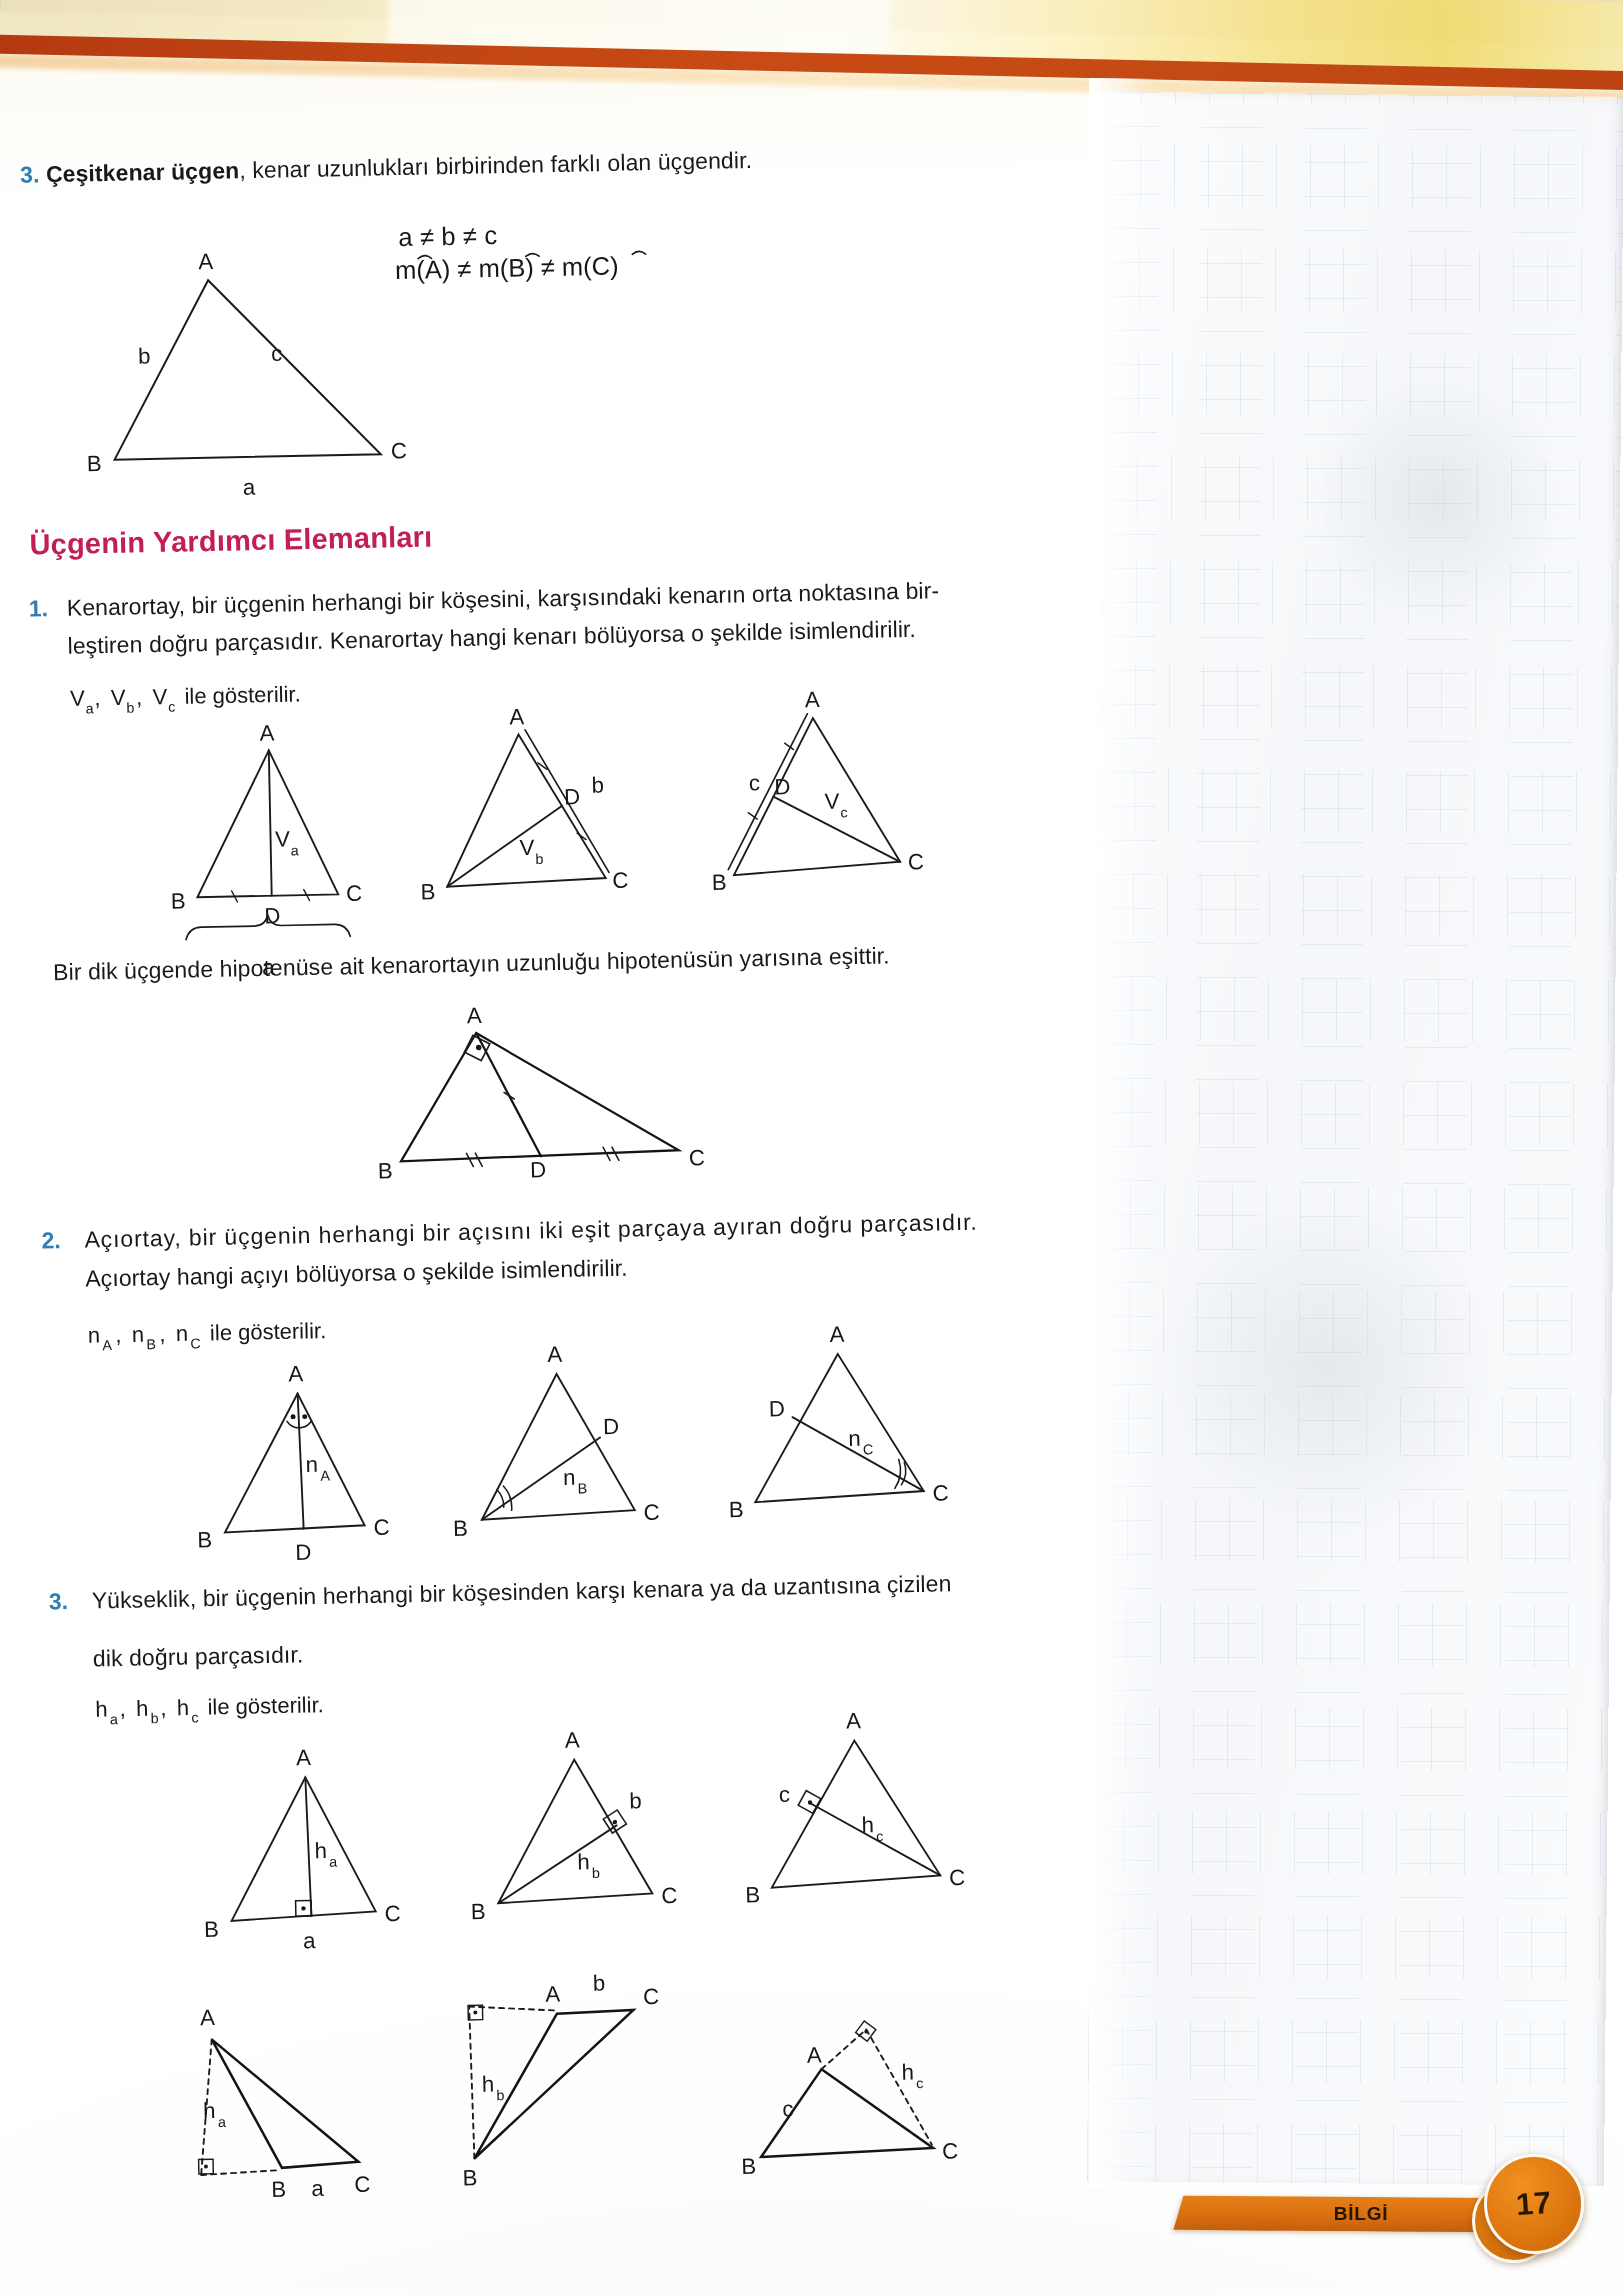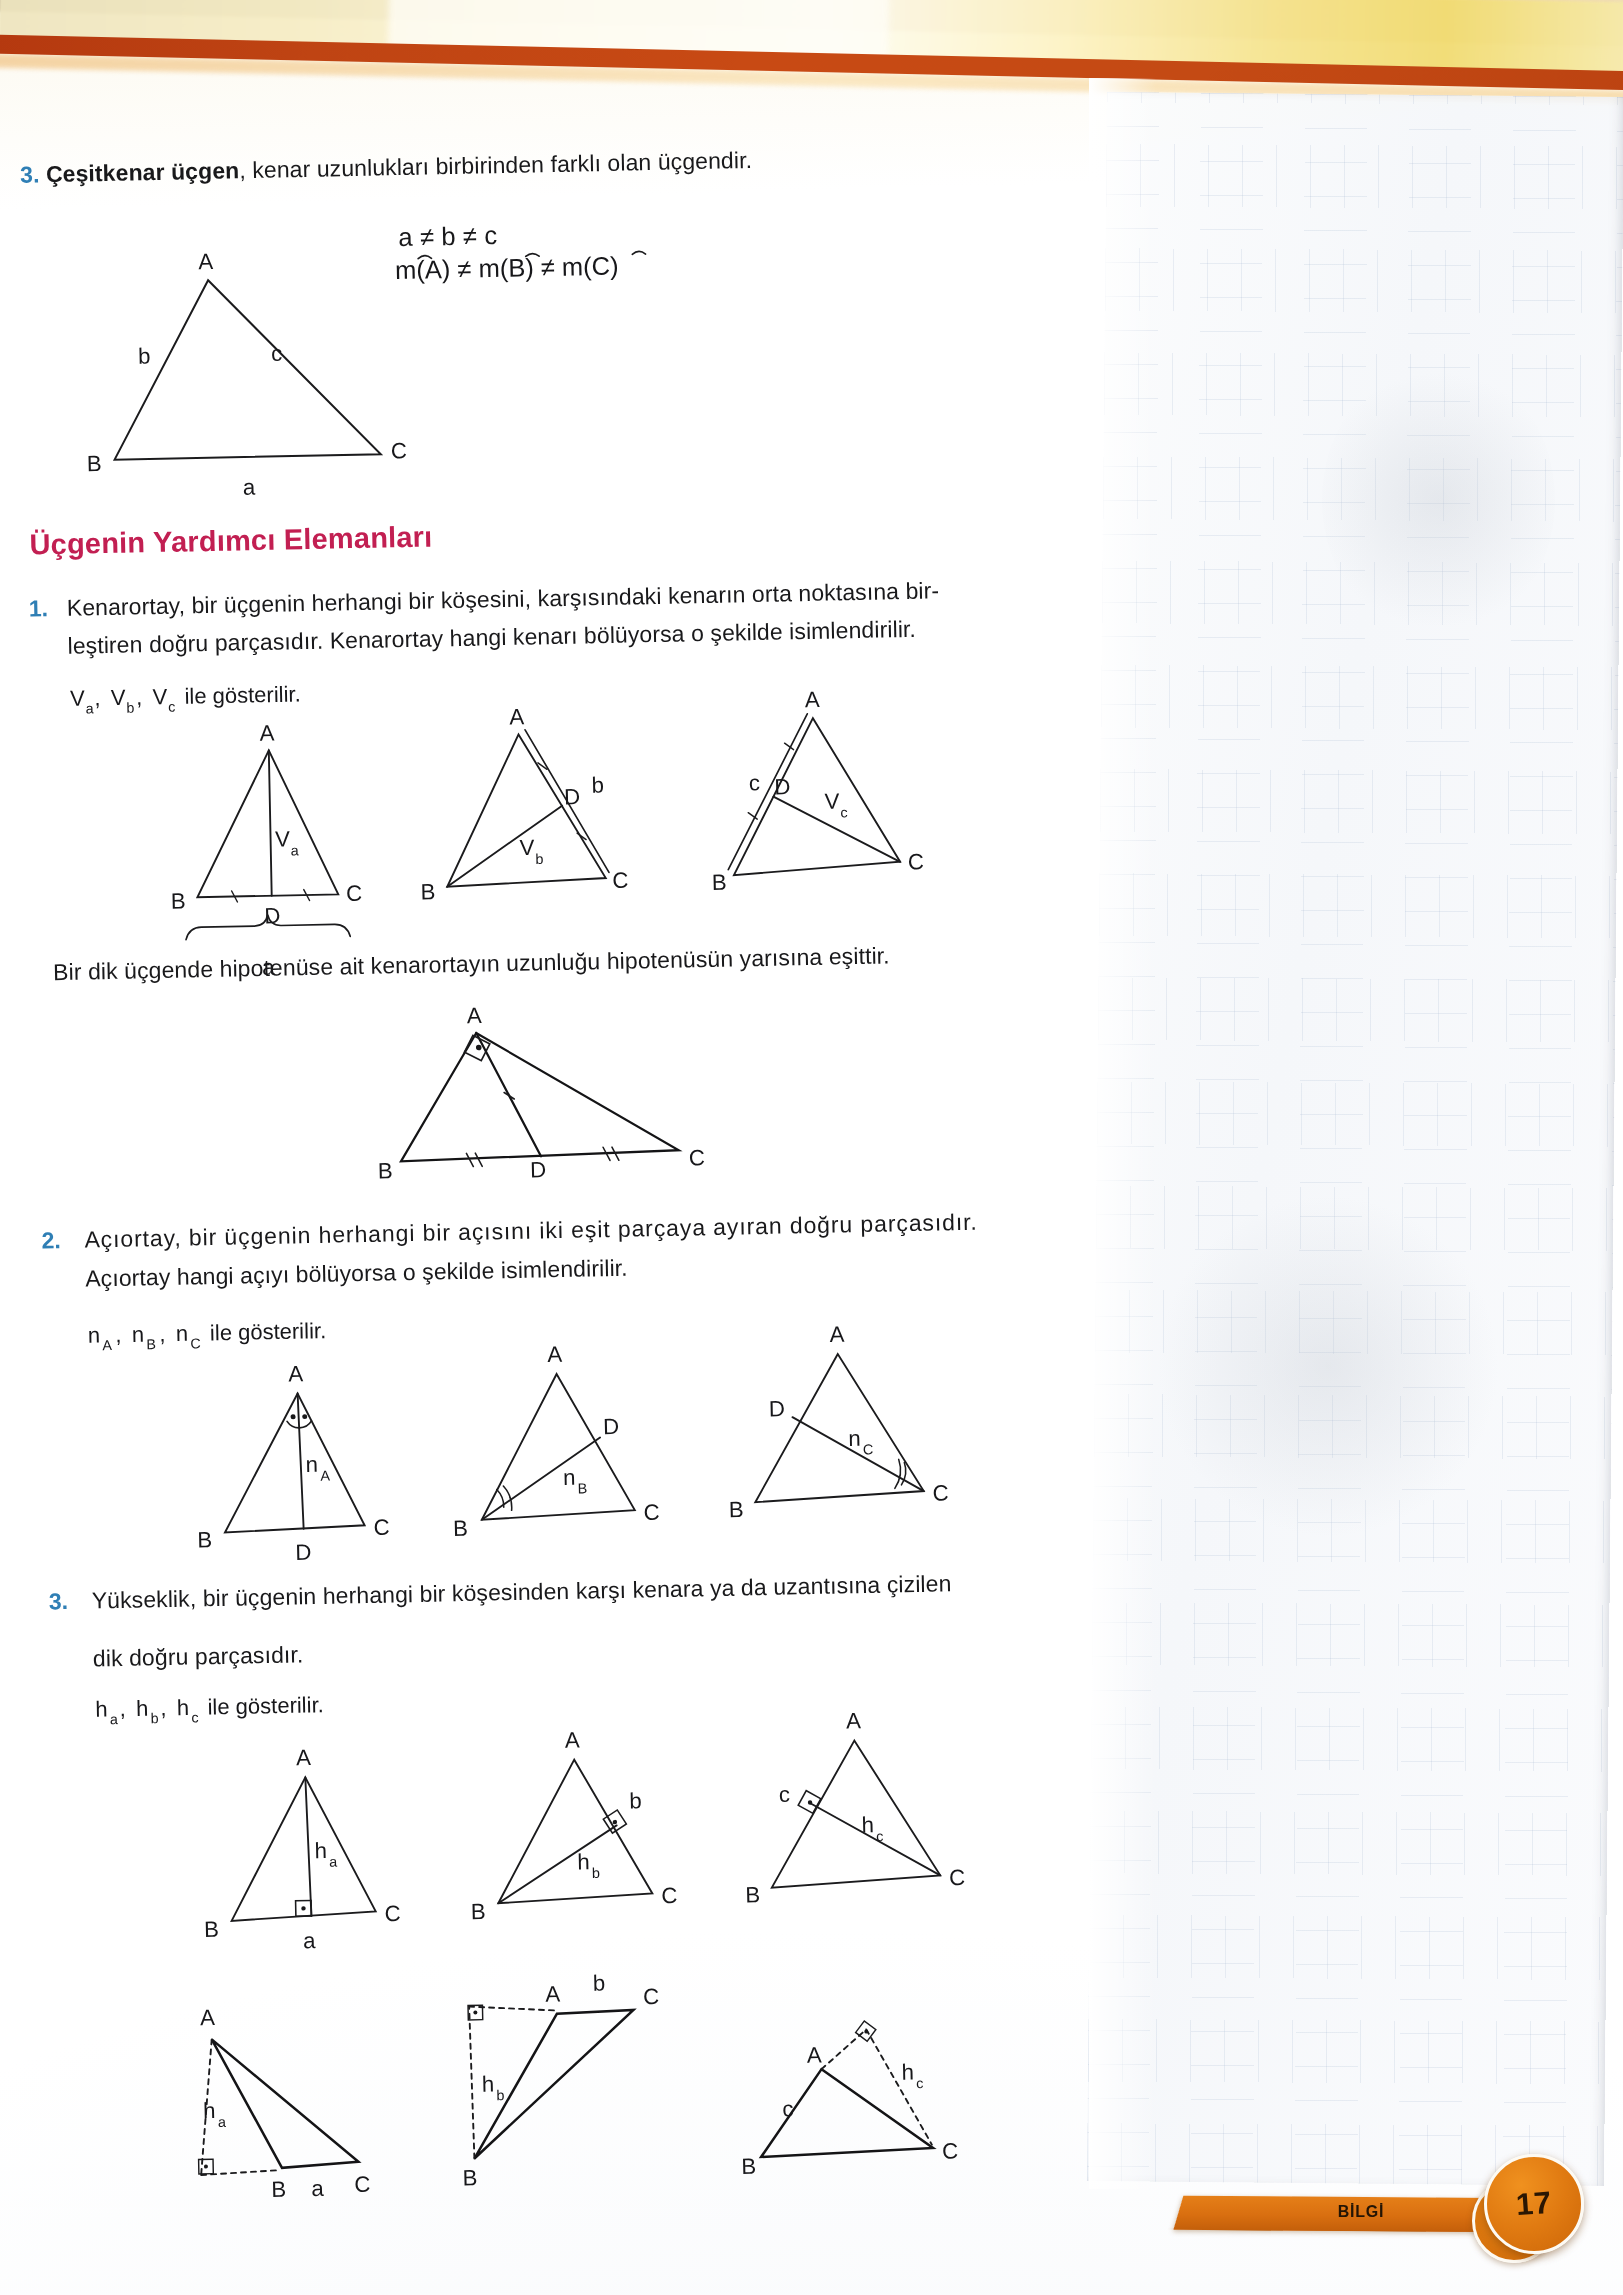--- a/index.html
+++ b/index.html
@@ -105,21 +105,21 @@
 
   
   .footer-band{
     position:absolute;left:1178px;top:2197px;width:361px;height:34px;
     background:linear-gradient(180deg,#e57f18 0%,#d96f10 55%,#c45f0a 100%);
     transform:skewX(-16deg) rotate(.4deg);
     box-shadow:0 1.7px 5.6px rgba(120,70,10,.35);
   }
   .footer-band-txt{
     position:absolute;left:1272px;top:2203px;width:178px;
-    font-size:16px;font-weight:bold;color:#241505;letter-spacing:0.8px;
+    font-size:19px;font-weight:bold;color:#241505;letter-spacing:0.8px;
     text-align:center;
   }
   .footer-rule{
     position:absolute;left:1167px;top:2229px;width:389px;height:2.2px;
     background:linear-gradient(90deg,rgba(196,95,10,0),#c45f0a 25%,#b8540a 75%,rgba(184,84,10,0));
     transform:rotate(.4deg);
   }
   .page-circle{
     position:absolute;left:1484px;top:2154px;width:94px;height:94px;border-radius:50%;
     background:radial-gradient(circle at 36% 30%,#f0911f 0%,#e07a11 50%,#cc6608 100%);

